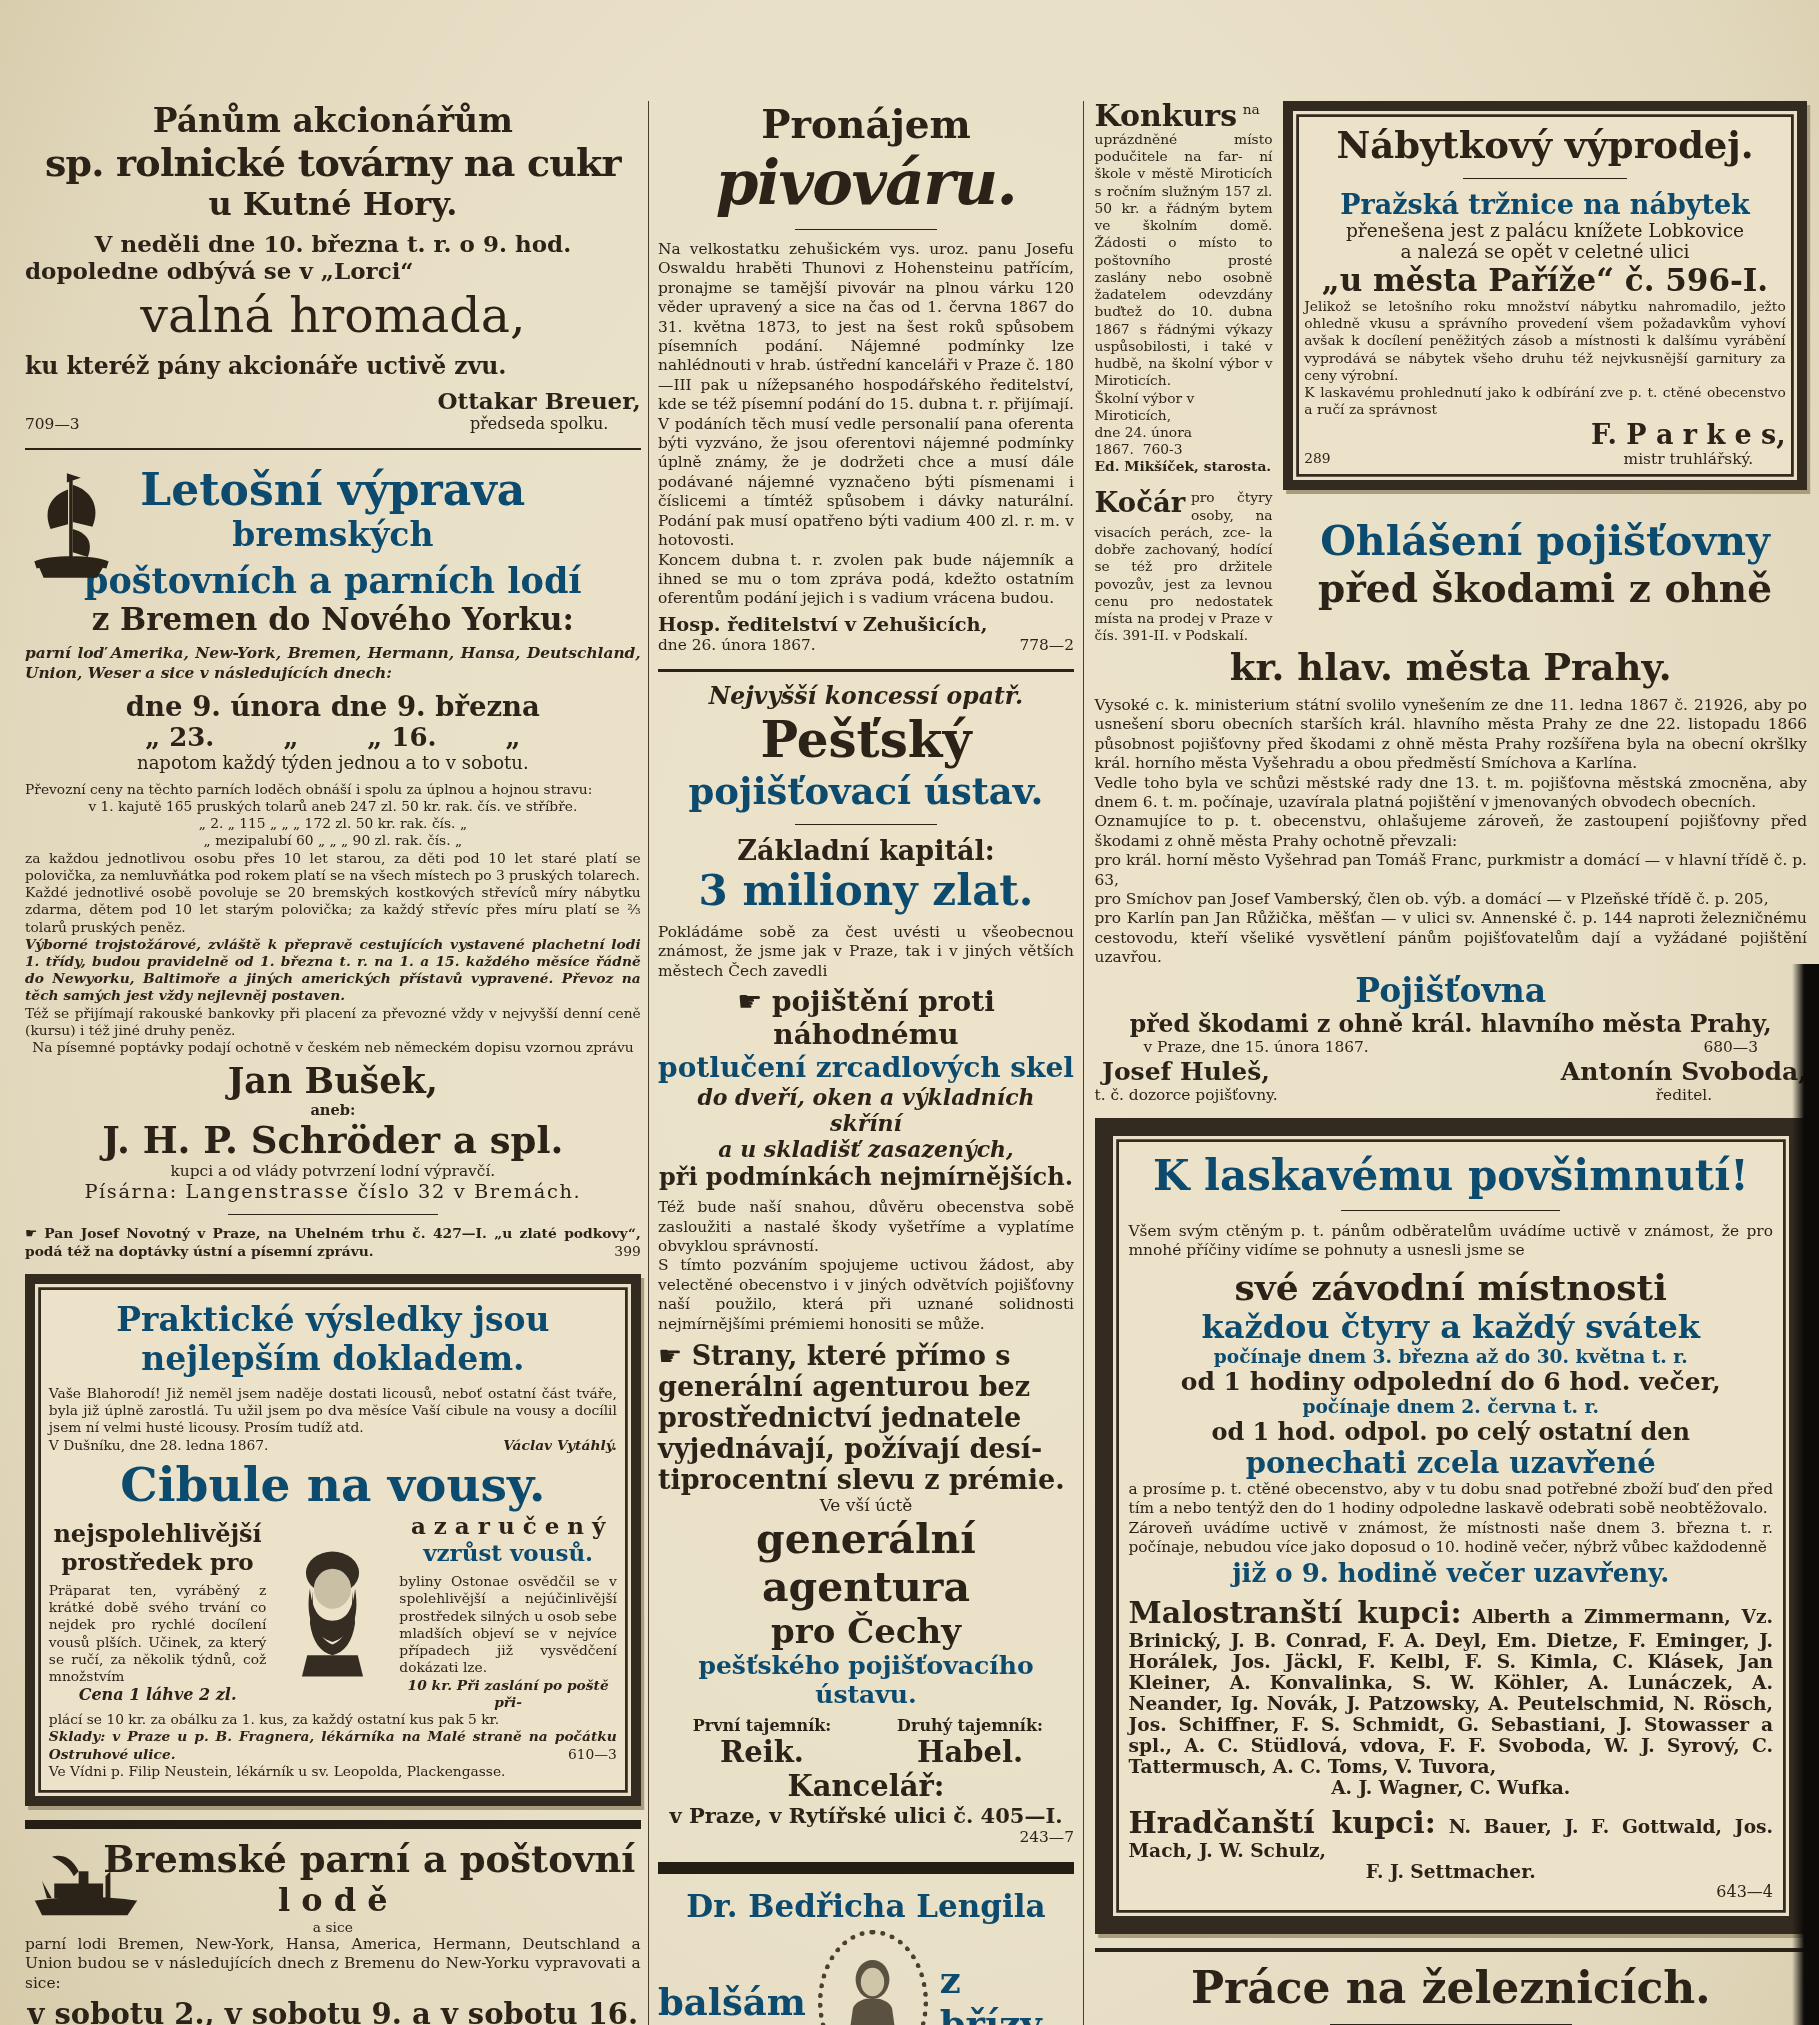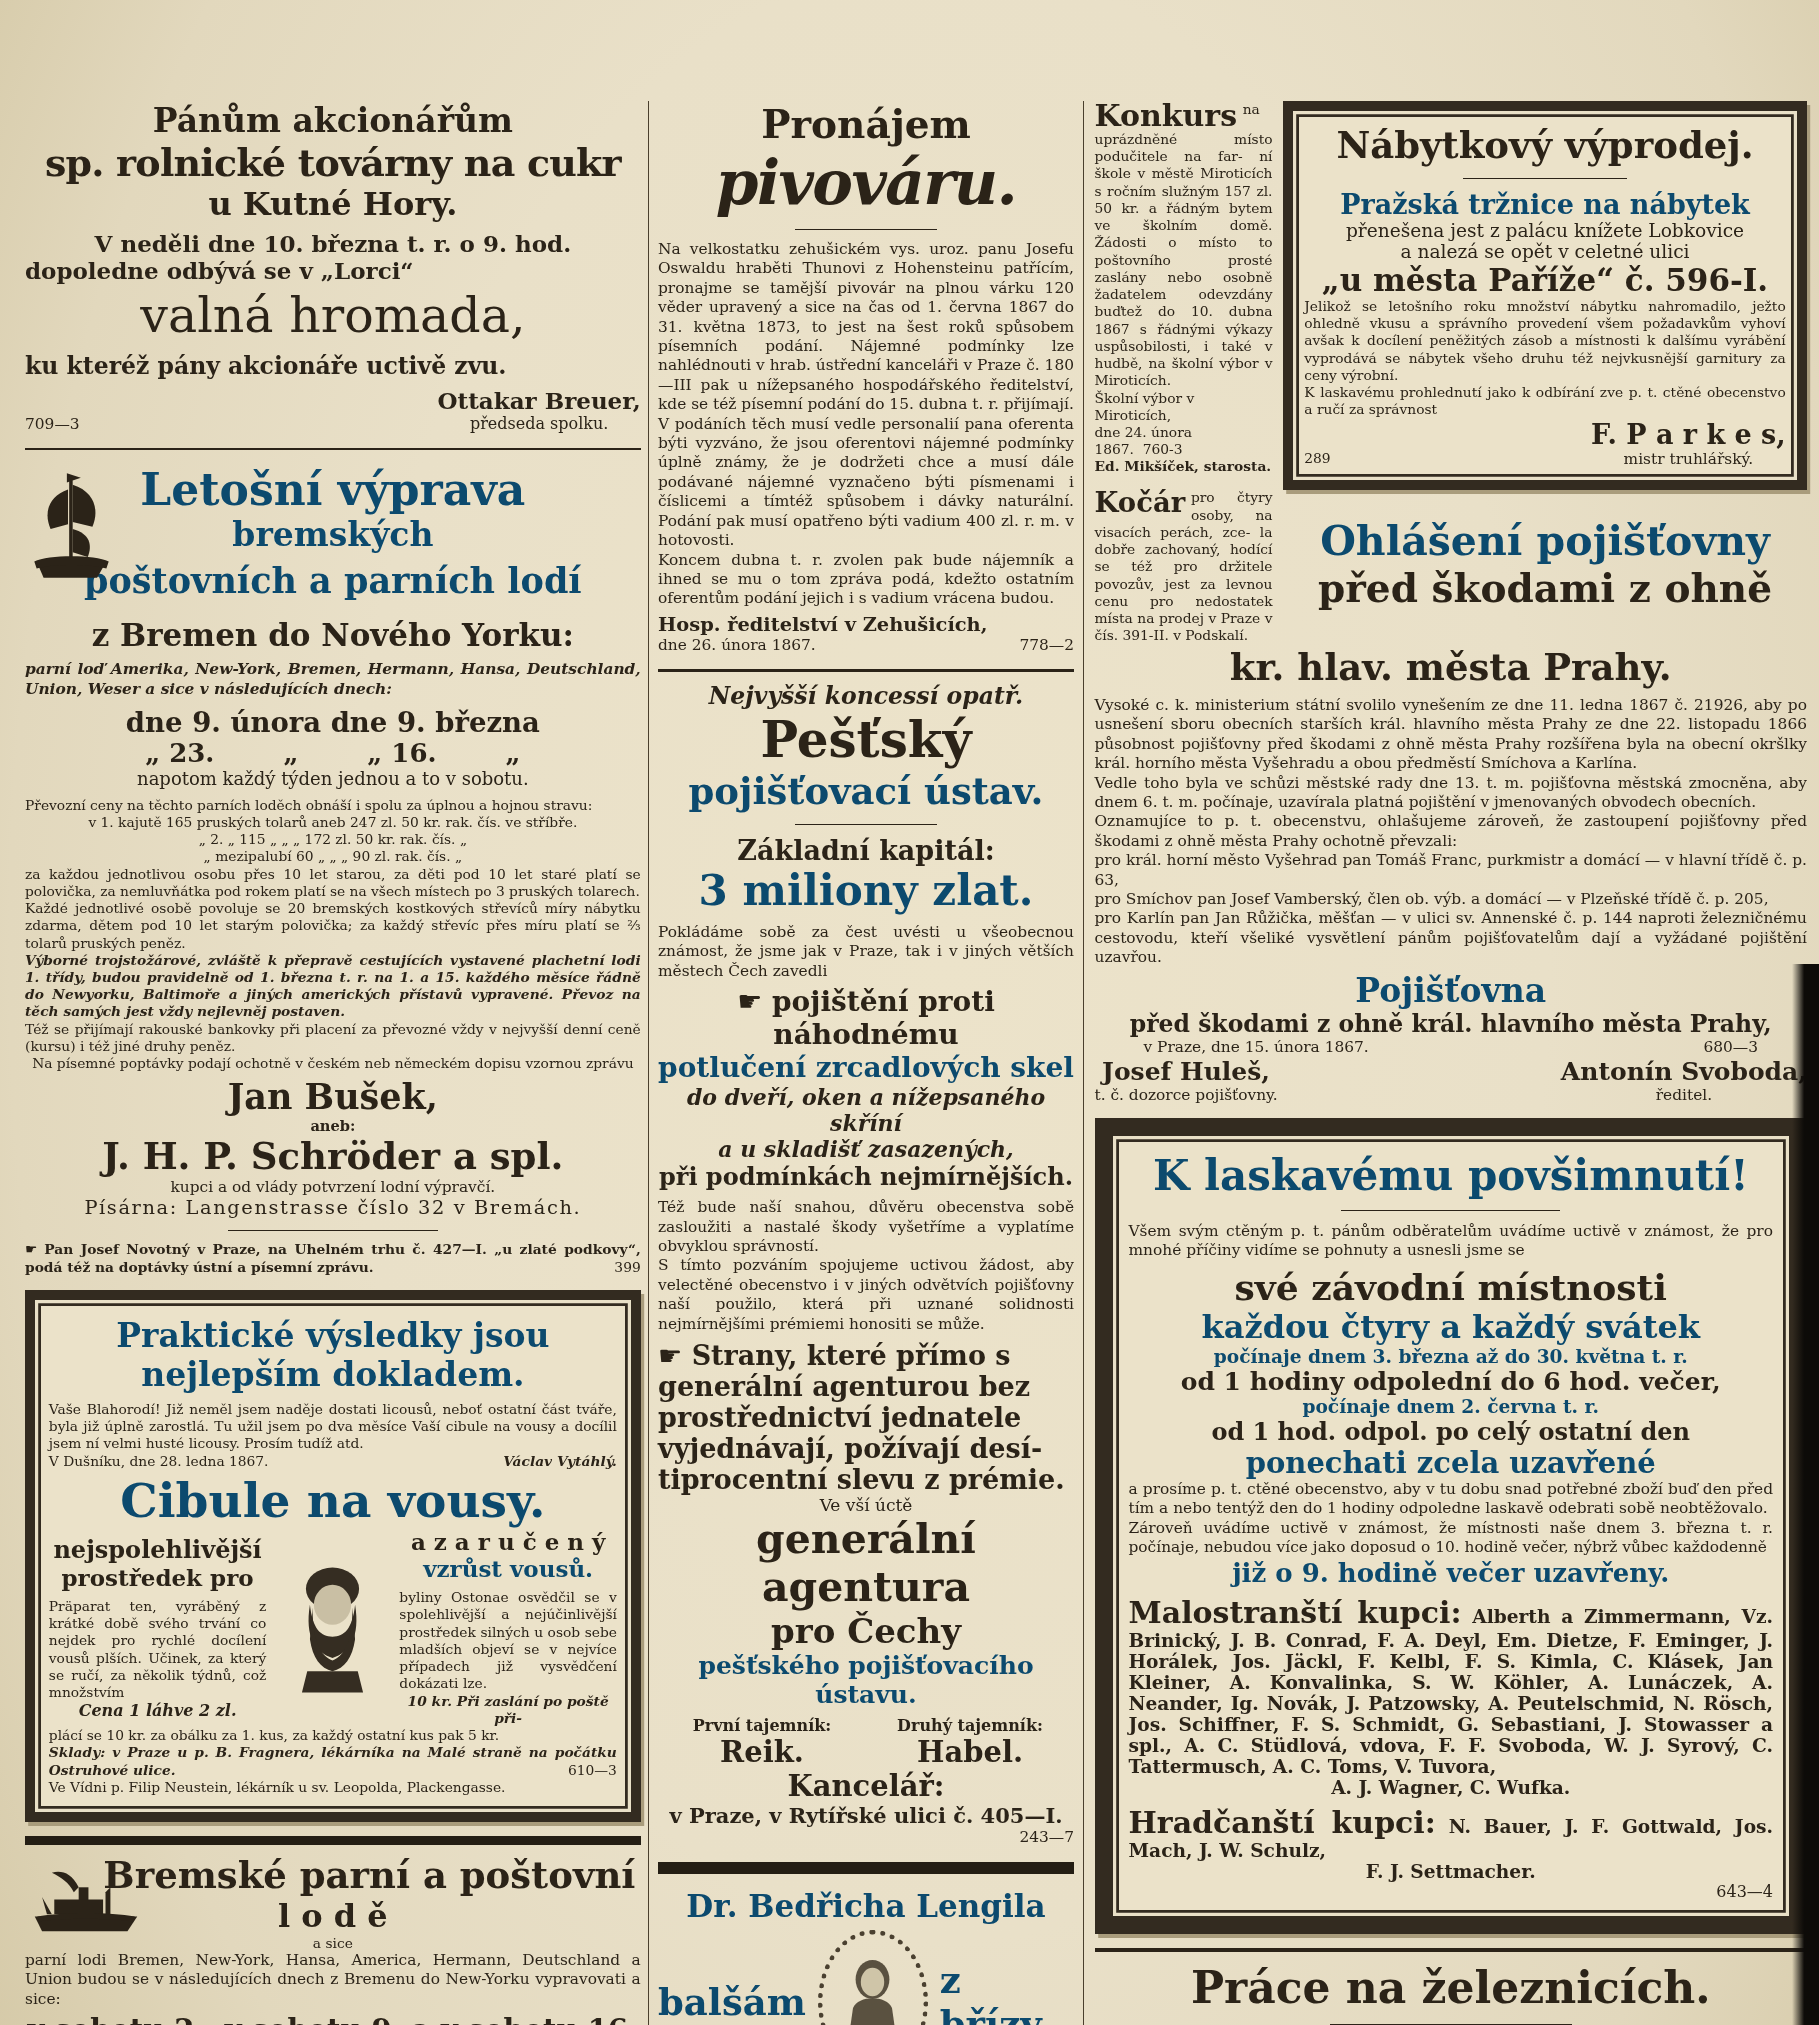--- a/index.html
+++ b/index.html
@@ -75,21 +75,21 @@
                 <path d="M37 16 C20 22 16 36 22 50 L37 46 Z"></path>
                 <path d="M41 50 C56 54 58 64 54 74 L41 70 Z"></path>
                 <path d="M8 78 C20 72 60 72 72 78 L70 84 C55 80 25 80 10 84 Z"></path>
                 <path d="M36 2 L48 6 L36 10 Z"></path>
               </g>
             </svg>
       </span>
       <h1 class="c b worn" style="font-size:44px;">Letošní výprava</h1>
       <h2 class="c worn" style="font-size:33px;">bremských</h2>
       <h2 class="c worn b" style="font-size:35px;margin-top:5.7px;">poštovních a parních lodí</h2>
-      <h3 class="c b" style="font-size:31px;margin-top:16px;">z Bremen do Nového Yorku:</h3>
+      <h3 class="c b" style="font-size:31px;margin-top:0;">z Bremen do Nového Yorku:</h3>
       <p class="body j b i mt1">parní loď Amerika, New-York, Bremen, Hermann, Hansa, Deutschland, Union, Weser a sice v následujících dnech:</p>
       <p class="c b mt1" style="font-size:27.5px;">dne 9. února dne 9. března</p>
       <div class="qrow" style="font-size:26px;">
         <span>„ 23.</span>
         <span>„</span>
         <span>„ 16.</span>
         <span>„</span>
       </div>
       <p class="c" style="font-size:18px;">napotom každý týden jednou a to v sobotu.</p>
       <p class="small mt1">Převozní ceny na těchto parních loděch obnáší i spolu za úplnou a hojnou stravu:</p>
@@ -200,21 +200,21 @@
     <article class="mt2" style="border-top:3.2px solid #2b2318;border-bottom:12px solid #241e14;padding:10.5px 0 16px 0;">
       <h3 class="c b i" style="font-size:23.5px;">Nejvyšší koncessí opatř.</h3>
       <h1 class="c b" style="font-size:50px;">Pešťský</h1>
       <h1 class="c b worn" style="font-size:37px;">pojišťovací ústav.</h1>
       <div class="rule short"></div>
       <h3 class="c b" style="font-size:27px;">Základní kapitál:</h3>
       <h1 class="c b worn" style="font-size:42px;">3 miliony zlat.</h1>
       <p class="body j mt1">Pokládáme sobě za čest uvésti u všeobecnou známost, že jsme jak v Praze, tak i v jiných větších městech Čech zavedli</p>
       <p class="c b" style="font-size:28px;margin-top:4px;"><span class="hand">☛</span> <span>pojištění proti náhodnému</span></p>
       <p class="c b worn" style="font-size:28px;">potlučení zrcadlových skel</p>
-      <p class="c b i" style="font-size:22px;">do dveří, oken a nížepsaného skříní</p>
+      <p class="c b i" style="font-size:22px;">do dveří, oken a výkladních skříní</p>
       <p class="c b i" style="font-size:22px;">a u skladišť zasazených,</p>
       <p class="c b" style="font-size:24px;">při podmínkách nejmírnějších.</p>
       <p class="body j mt1">Též bude naší snahou, důvěru obecenstva sobě zasloužiti a nastalé škody vyšetříme a vyplatíme obvyklou správností.</p>
       <p class="body j">S tímto pozváním spojujeme uctivou žádost, aby velectěné obecenstvo i v jiných odvětvích pojišťovny naší použilo, která při uznané solidnosti nejmírnějšími prémiemi honositi se může.</p>
       <p class="b" style="font-size:27px;margin-top:5.7px;"><span class="hand">☛</span> <span>Strany, které přímo s</span></p>
       <p class="b" style="font-size:27px;">generální agenturou bez</p>
       <p class="b" style="font-size:27px;">prostřednictví jednatele</p>
       <p class="b" style="font-size:27px;">vyjednávají, požívají desí-</p>
       <p class="b" style="font-size:27px;">tiprocentní slevu z prémie.</p>
       <p class="c" style="font-size:17px;">Ve vší úctě</p>

